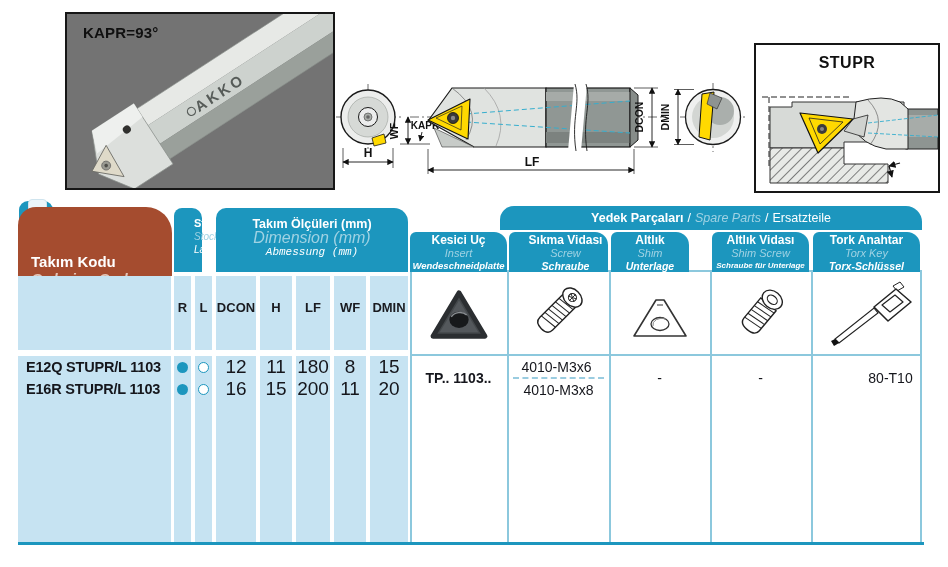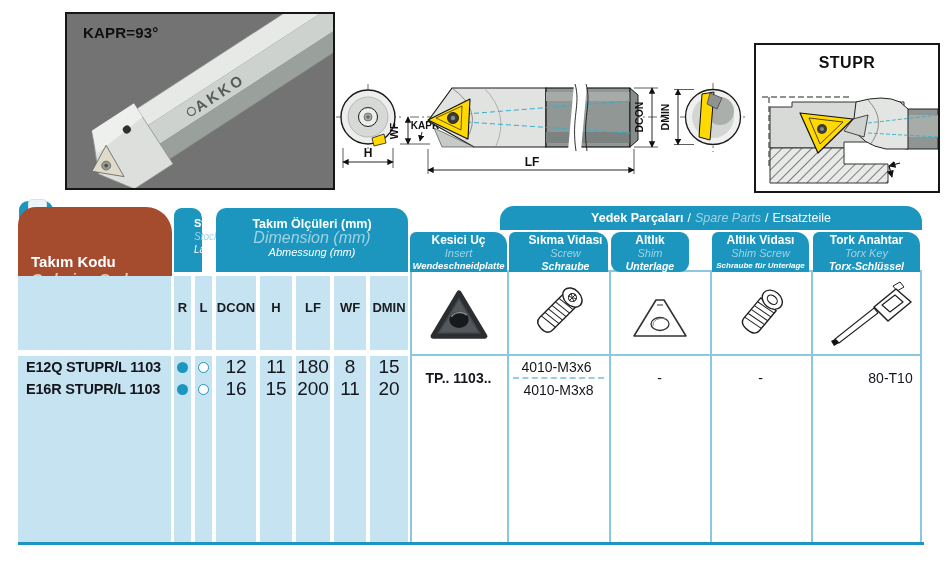--- a/index.html
+++ b/index.html
@@ -37,30 +37,30 @@
   .th3 .l2{font-style:italic;color:#9FD2E3;display:block;}
   .th3 .l3{font-style:italic;color:#fff;display:block;}
 
   .hdr-stok{left:174px;top:208px;width:28px;height:64px;border-radius:8px 10px 0 0;padding-top:9px;padding-left:20px;}
   .hdr-stok .l1{font-size:11px;line-height:13px;}
   .hdr-stok .l2,.hdr-stok .l3{font-size:10px;line-height:13px;}
 
   .hdr-dims{left:216px;top:208px;width:192px;height:64px;border-radius:10px 14px 0 0;padding-top:9px;}
   .hdr-dims .l1{font-size:12.5px;line-height:14px;}
   .hdr-dims .l2{font-size:16px;line-height:14px;}
-  .hdr-dims .l3{font-size:11px;line-height:14px;}
+  .hdr-dims .l3{font-size:11px;line-height:14px;font-family:Liberation Mono, monospace;}
 
   .sp-hdr{top:232px;height:40px;border-radius:6px 13px 0 0;padding-top:2px;}
   .sp-hdr .l1{font-size:12px;line-height:13px;}
   .sp-hdr .l2{font-size:11px;line-height:12.5px;}
   .sp-hdr .l3{font-size:10.5px;line-height:12px;font-weight:bold;}
   .hdr-insert{left:410px;width:97px;}
   .hdr-insert .l3{font-size:9.5px;}
   .hdr-screw{left:509px;width:99px;padding-left:14px;}
-  .hdr-shim{left:611px;width:78px;border-radius:9px;}
+  .hdr-shim{left:611px;width:78px;}
   .hdr-shimscrew{left:712px;width:97px;}
   .hdr-shimscrew .l3{font-size:8px;}
   .hdr-torx{left:813px;width:107px;}
 
   .lightblue{left:18px;top:276px;width:390px;height:266px;background:#C6E3F2;}
   .vsep{top:276px;height:266px;background:#fff;}
   .hsep{left:18px;top:350px;width:390px;height:6px;background:#fff;}
 
   .colhead{top:296px;height:24px;line-height:24px;text-align:center;font-weight:bold;font-size:13px;color:#1a1b20;}
   .col-r{left:174px;width:17px;} .col-l{left:195px;width:17px;}

